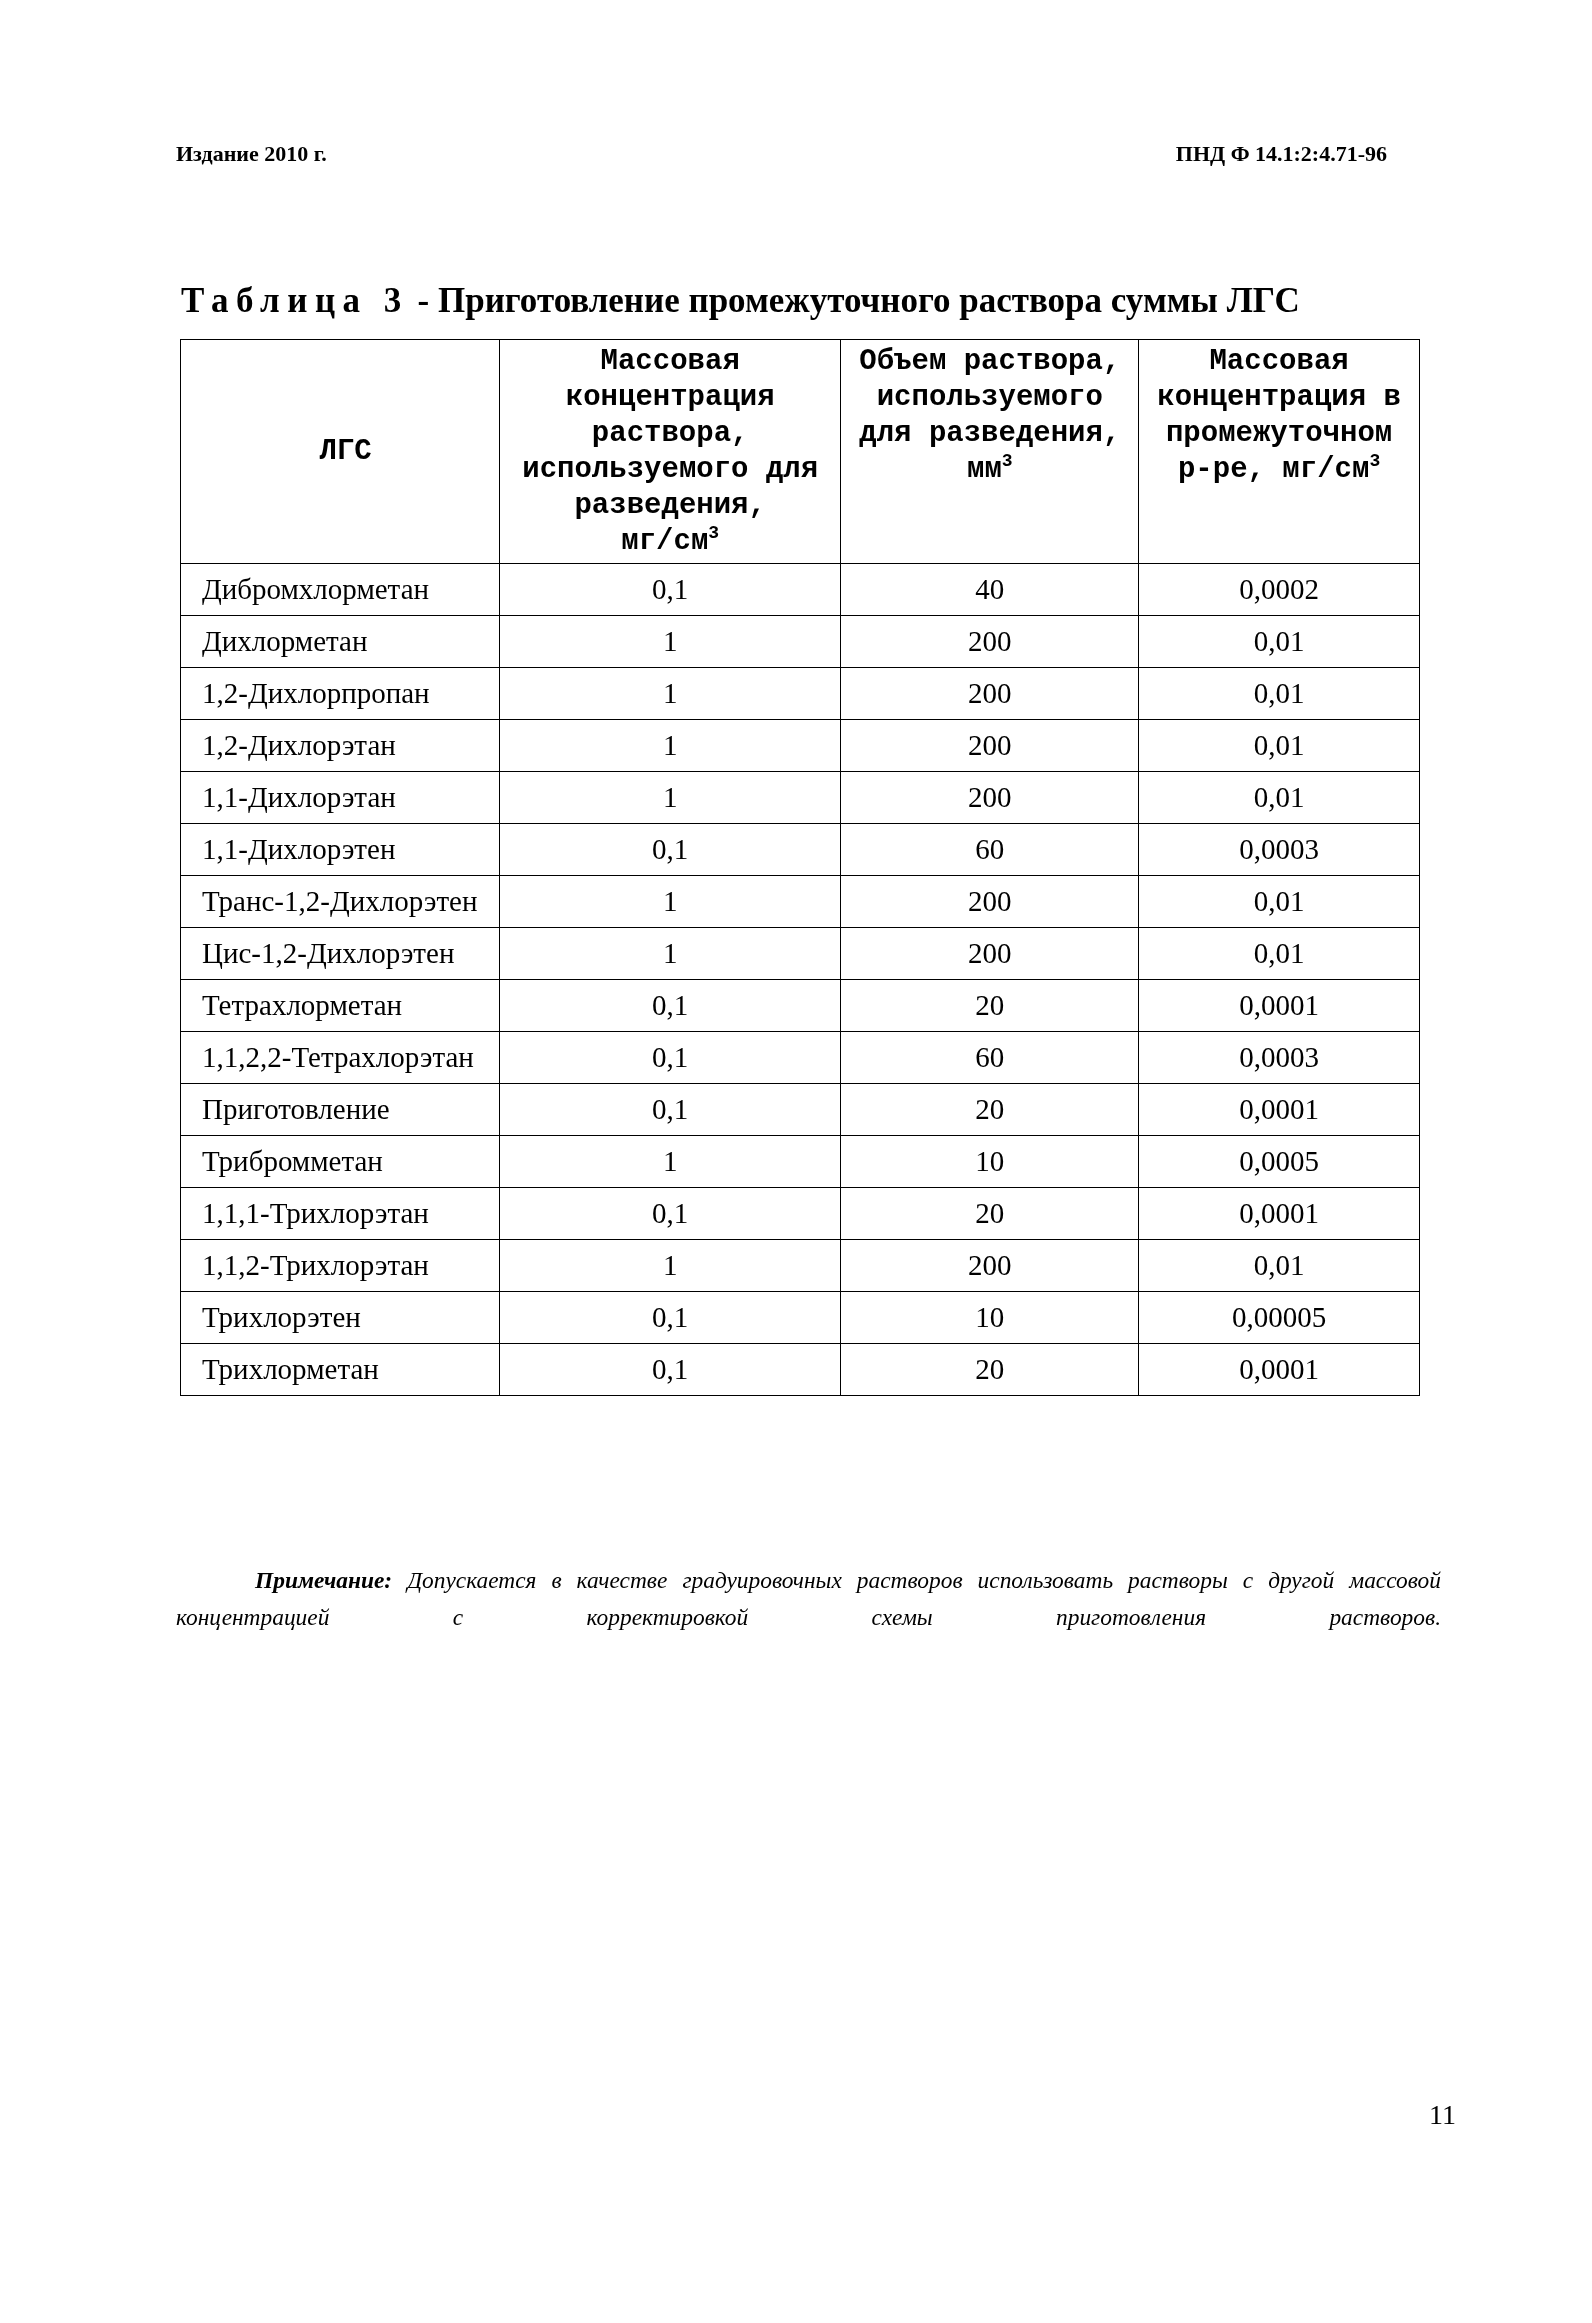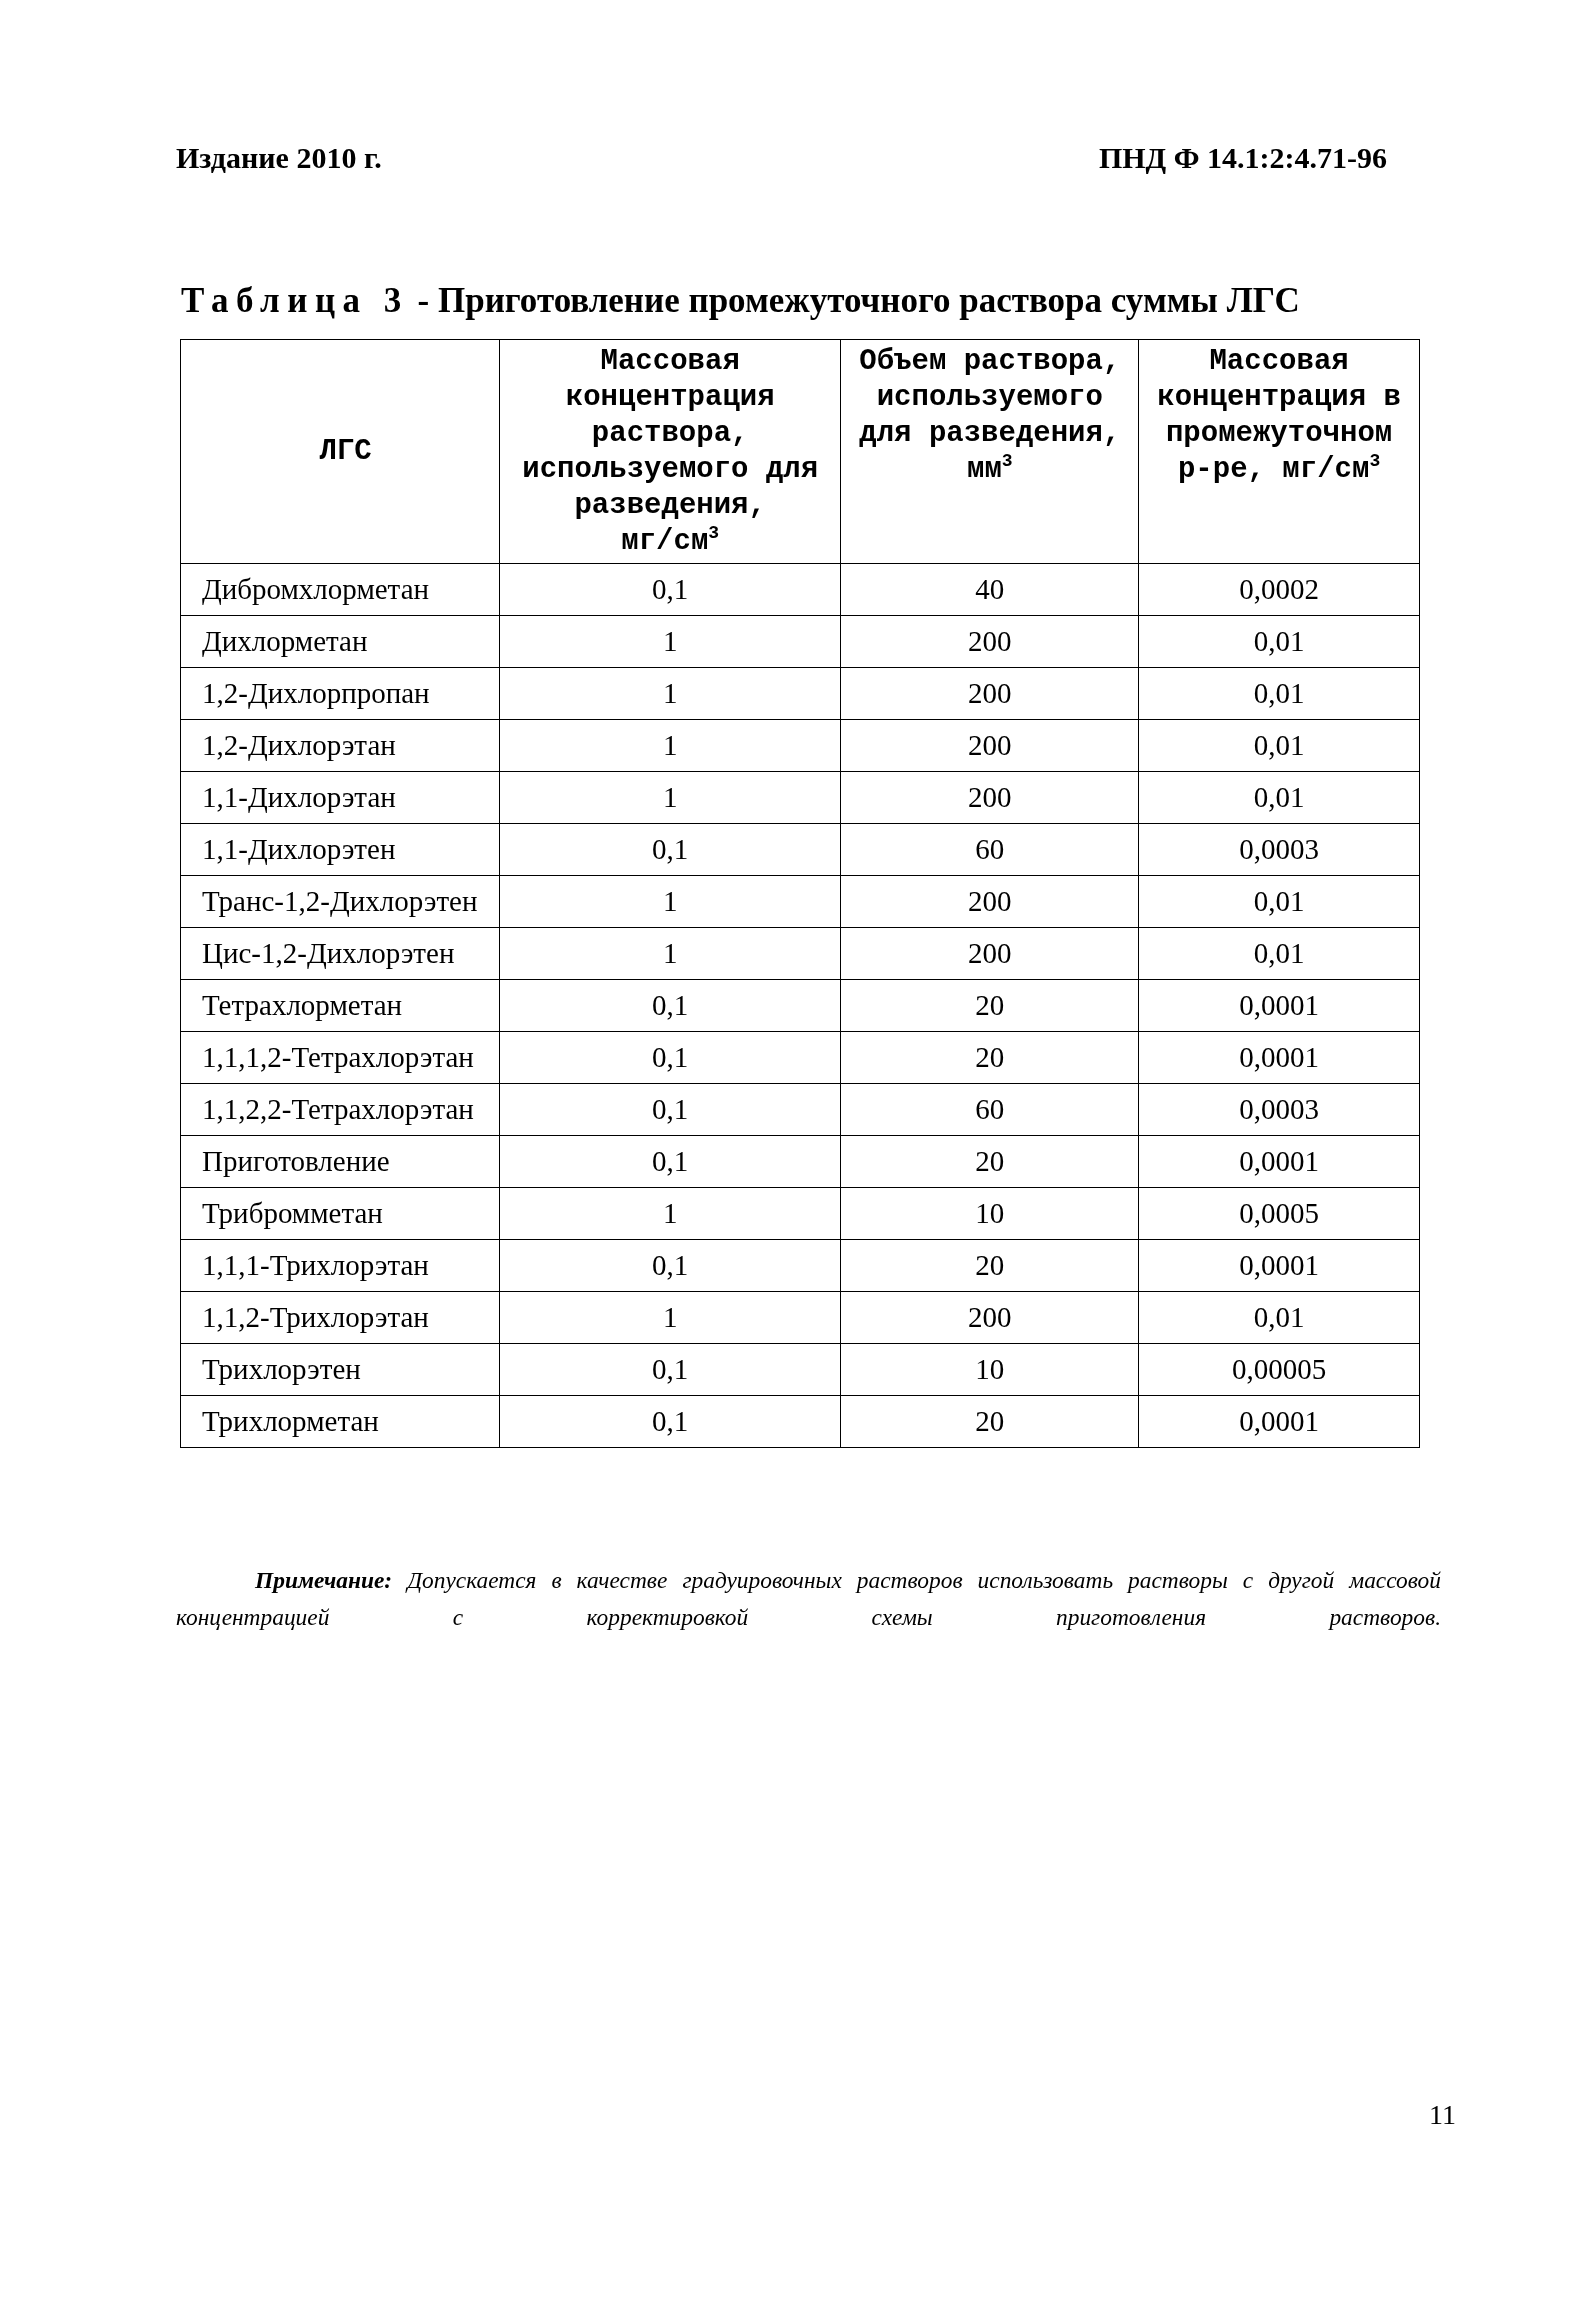--- a/index.html
+++ b/index.html
@@ -1,18 +1,18 @@
 <!DOCTYPE html>
 <html style="font-size:15px"><head>
 <meta charset="utf-8">
 <style>
   html, body { margin:0; padding:0; background:#ffffff; }
   body { width:1593px; height:2324px; position:relative; overflow:hidden;
          font-family:"Liberation Serif", "DejaVu Serif", serif; color:#000; }
-  .hdr { position:absolute; top:141px; font-size:30px; font-weight:bold; }
+  .hdr { position:absolute; top:141px; font-size:22px; font-weight:bold; }
   .hdr-left { left:176px; }
   .hdr-right { right:206px; }
   .title { position:absolute; top:281px; left:181px; font-size:35px; font-weight:bold; white-space:nowrap; }
   .title .spaced { letter-spacing:7.5px; }
   table { position:absolute; top:339px; left:180px; width:1240px; border-collapse:collapse;
           font-size:29px; }
   th, td { border:1.9px solid #000; padding:0 3.7px; }
   th { font-weight:bold; text-align:center; vertical-align:top; line-height:36px; padding-top:3.7px; padding-bottom:3.7px;font-family:Liberation Mono, monospace; }
   th.c0 { vertical-align:middle;padding-left:15px; }
   td { height:51px; line-height:51px; }
@@ -97,26 +97,20 @@
         <td class="num">200</td>
         <td class="num">0,01</td>
       </tr>
       <tr>
         <td class="name">Тетрахлорметан</td>
         <td class="num">0,1</td>
         <td class="num">20</td>
         <td class="num">0,0001</td>
       </tr>
       <tr>
-        <td class="name">1,1,1,2-Тетрахлорэтан</td>
-        <td class="num">0,1</td>
-        <td class="num">20</td>
-        <td class="num">0,0001</td>
-      </tr>
-      <tr>
         <td class="name">1,1,2,2-Тетрахлорэтан</td>
         <td class="num">0,1</td>
         <td class="num">60</td>
         <td class="num">0,0003</td>
       </tr>
       <tr>
         <td class="name">Приготовление</td>
         <td class="num">0,1</td>
         <td class="num">20</td>
         <td class="num">0,0001</td>

